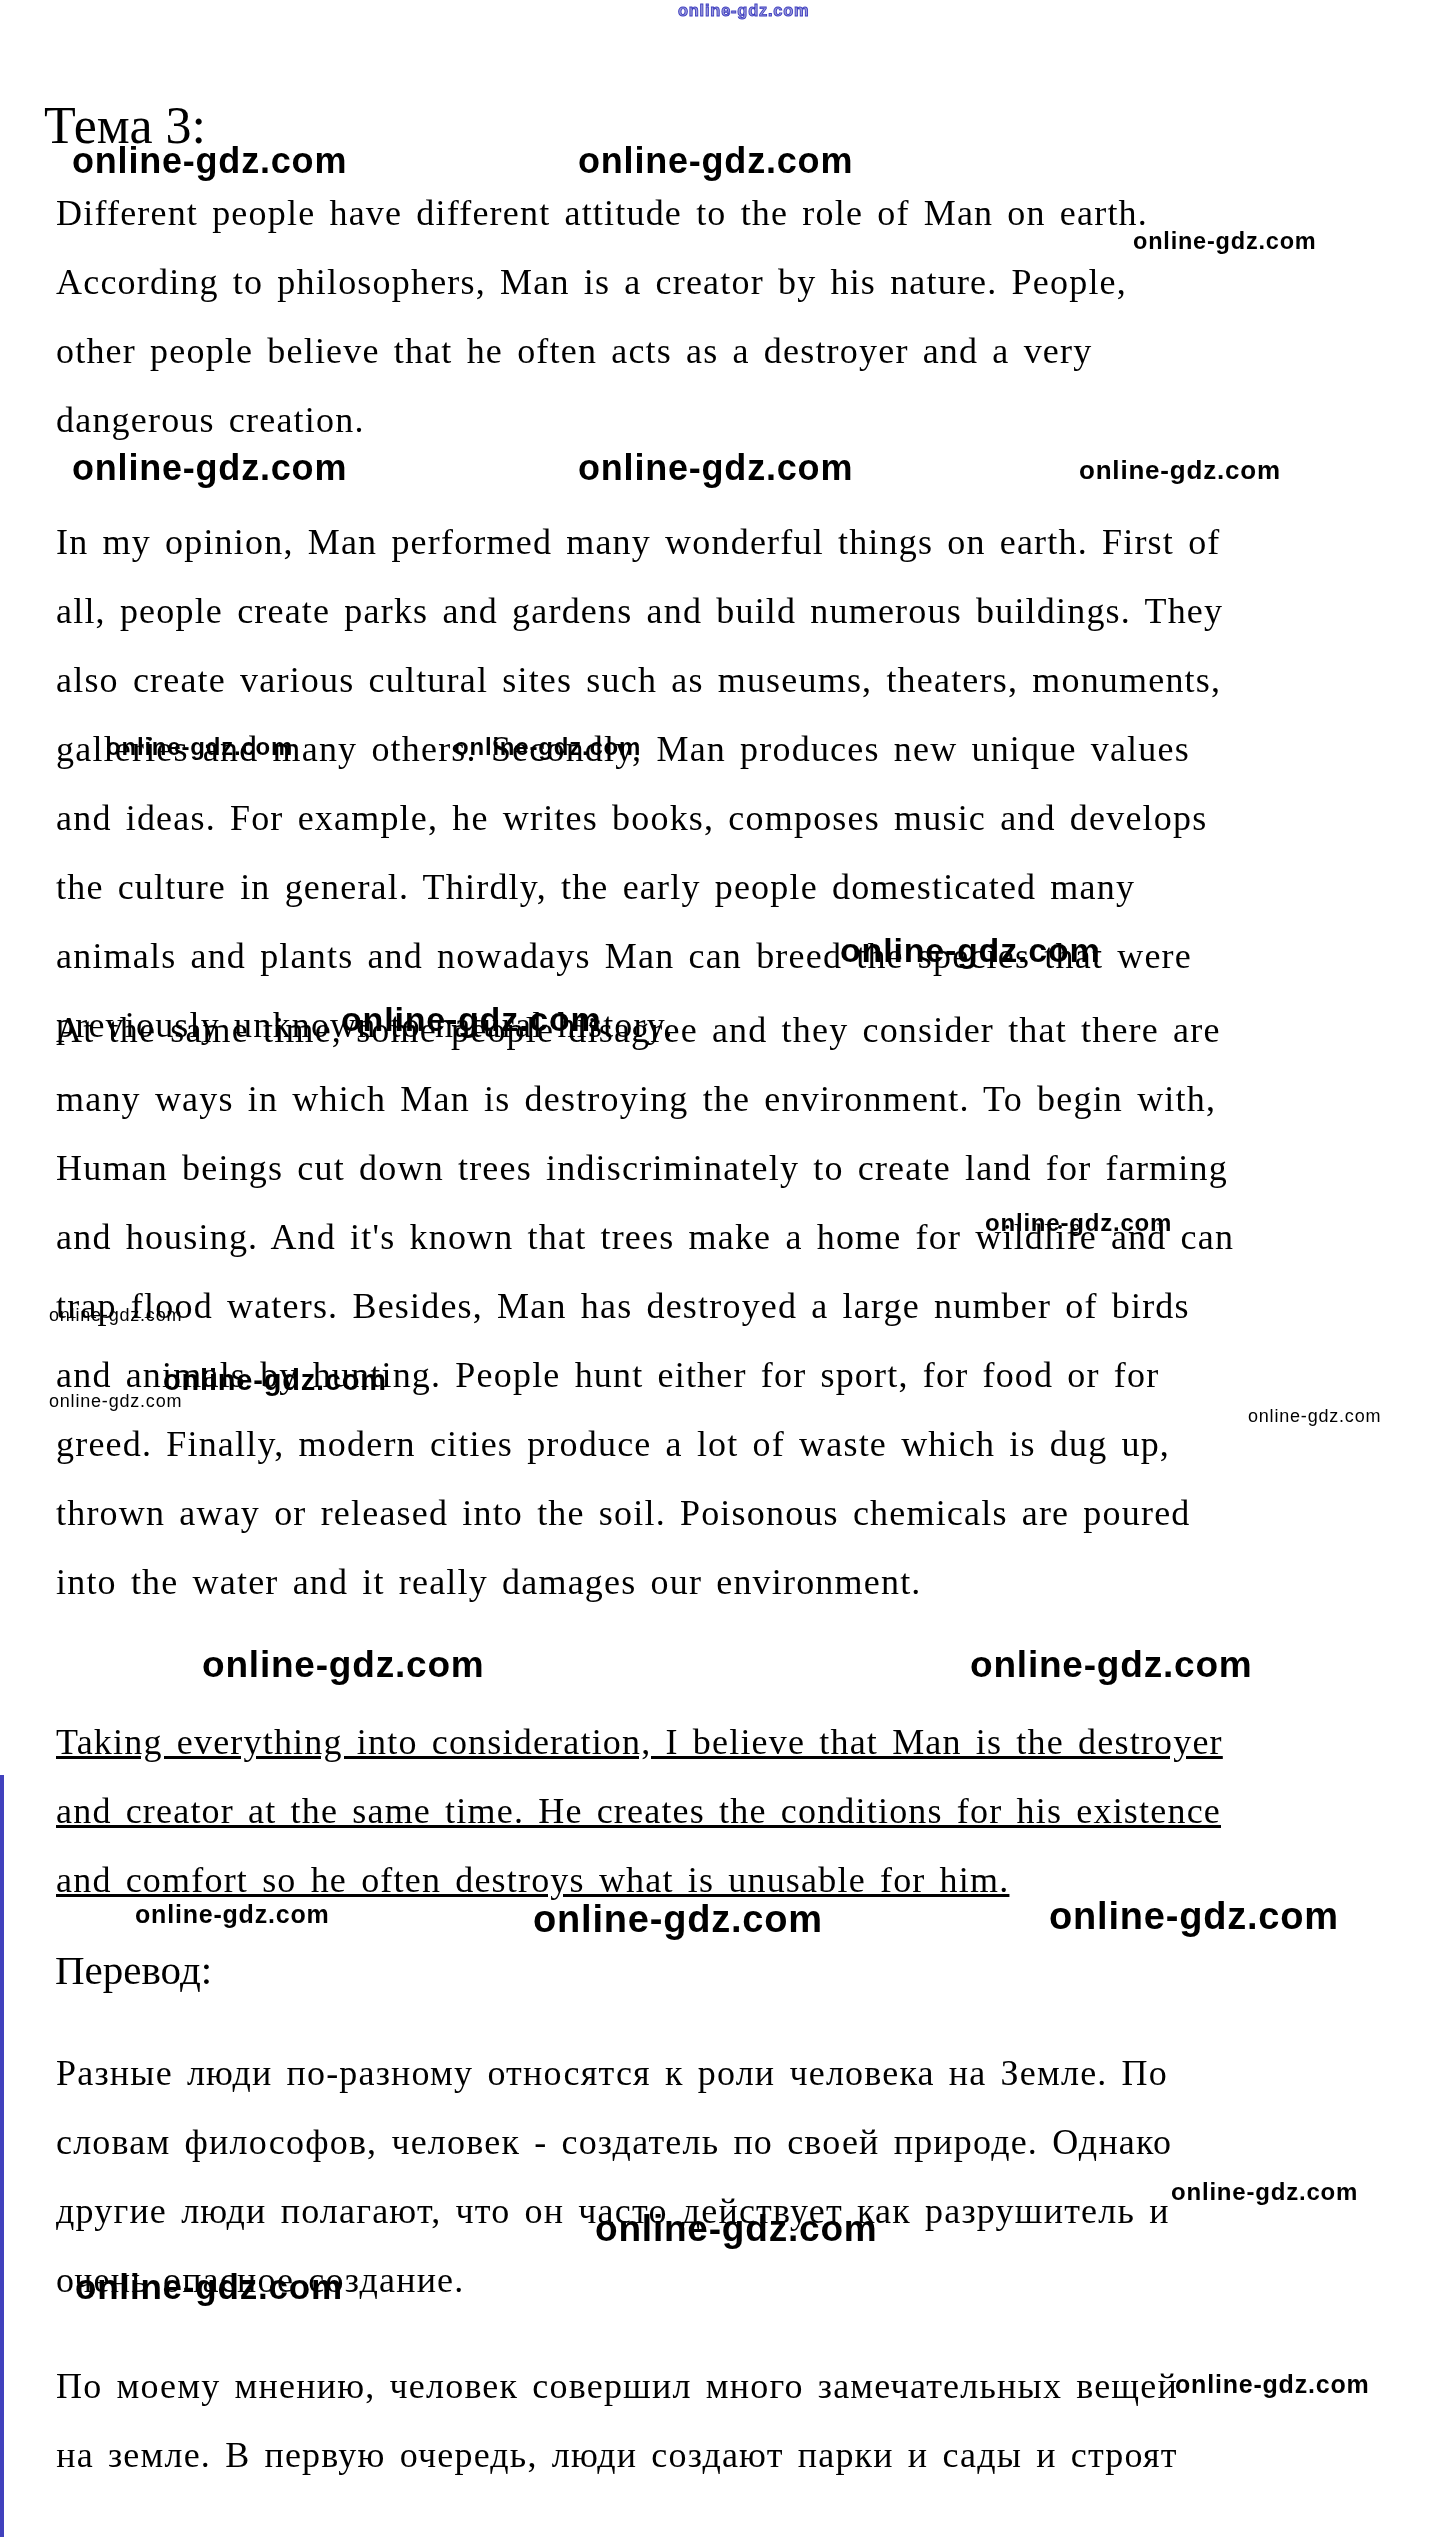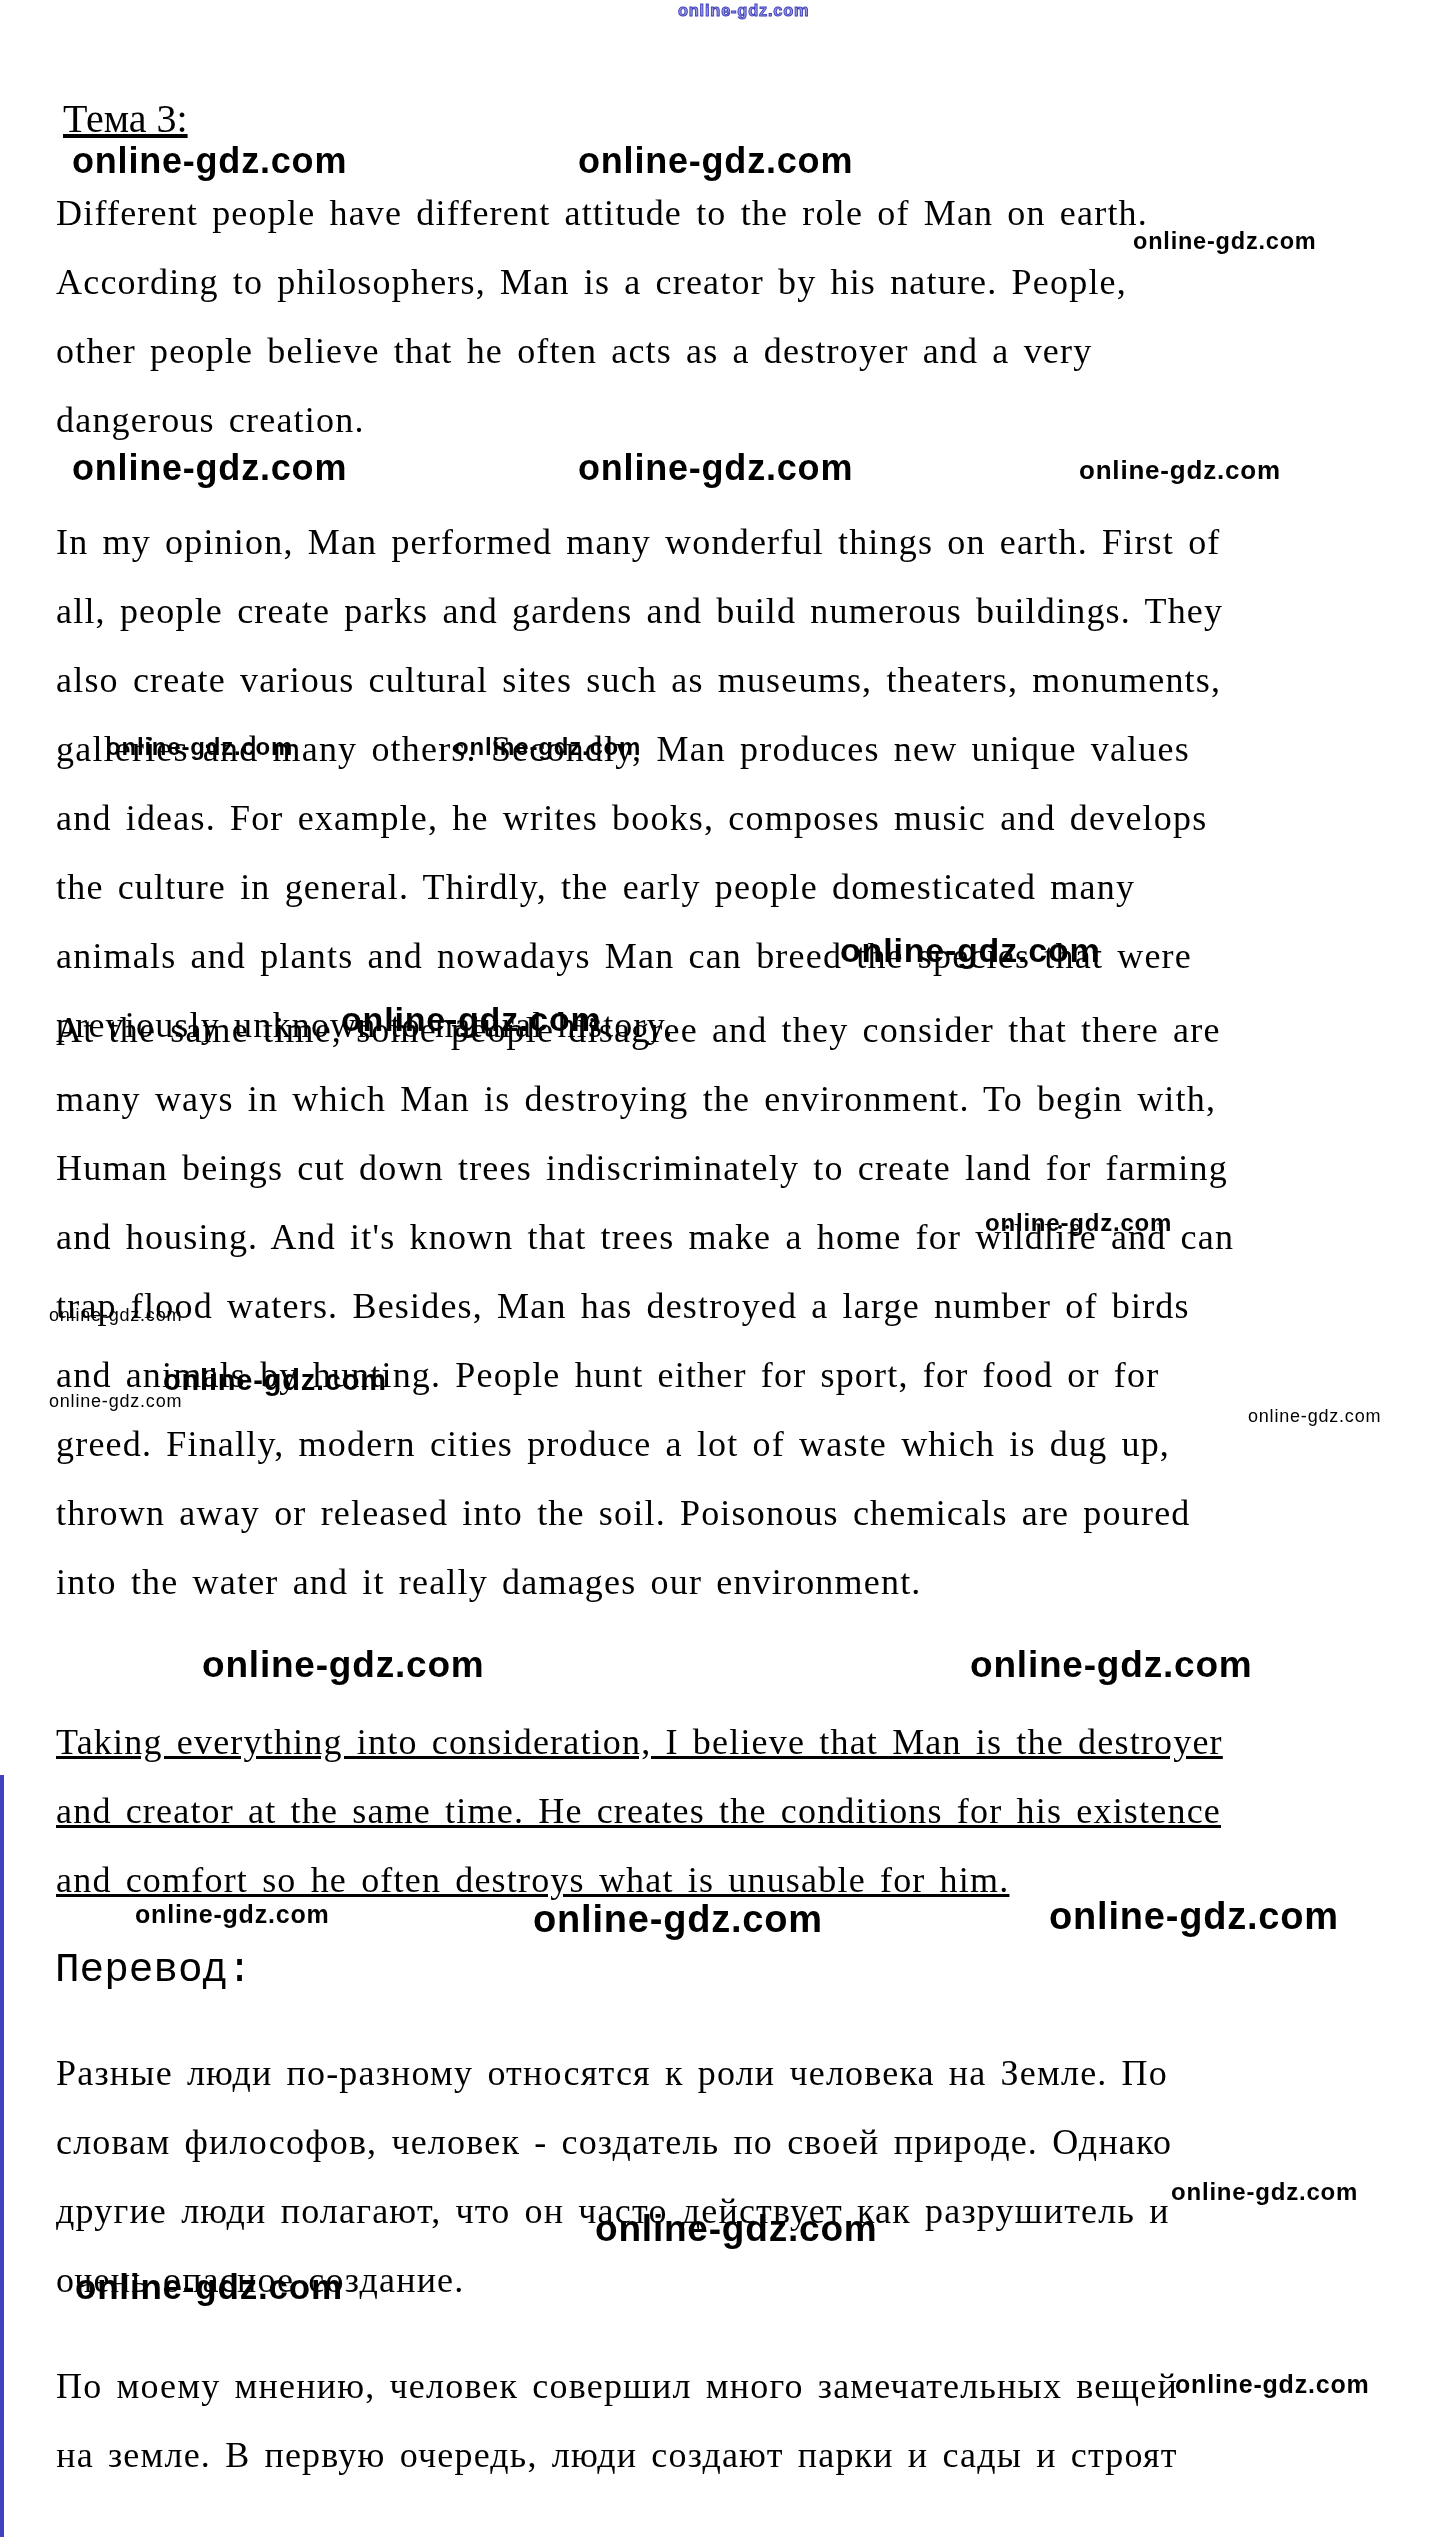--- a/index.html
+++ b/index.html
@@ -7,46 +7,45 @@
     position: relative;
     width: 1456px;
     height: 2538px;
     background: #ffffff;
     overflow: hidden;
     font-family: "Liberation Serif", serif;
     color: #000000;
   }
   .doc-title {
     position: absolute;
-    left: 63px;
+    left: 44px;
     top: 96px;
-    font-size: 40px;
+    font-size: 52px;
     line-height: 1.15;
     font-family: "Liberation Serif", serif;
     white-space: nowrap;
-    text-decoration: underline;
   }
   .para {
     position: absolute;
     left: 56px;
     font-size: 36px;
     line-height: 69px;
     letter-spacing: 1.2px;
     word-spacing: 3.9px;
     white-space: pre-line;
     font-family: "Liberation Serif", serif;
   }
   .translation-label {
     position: absolute;
     left: 55px;
     top: 1947px;
     font-size: 41px;
     line-height: 1.15;
     white-space: nowrap;
-    font-family: Liberation Mono, monospace;
+    font-family: Liberation Serif, serif;
   }
   .wm {
     position: absolute;
     font-family: "Liberation Sans", sans-serif;
     color: #000000;
     line-height: 1;
     letter-spacing: 0.8px;
     white-space: nowrap;
   }
   .wm-blue {

